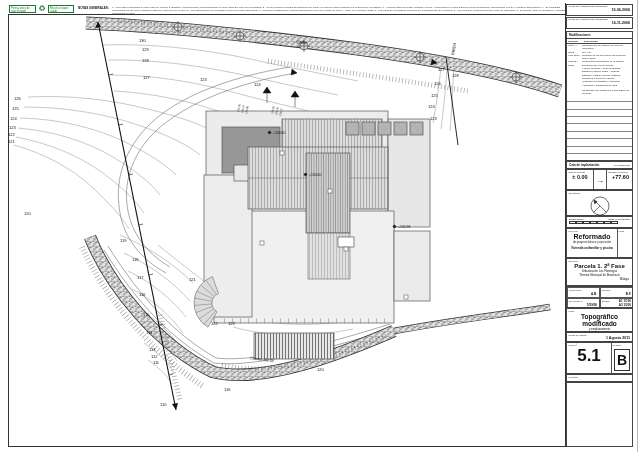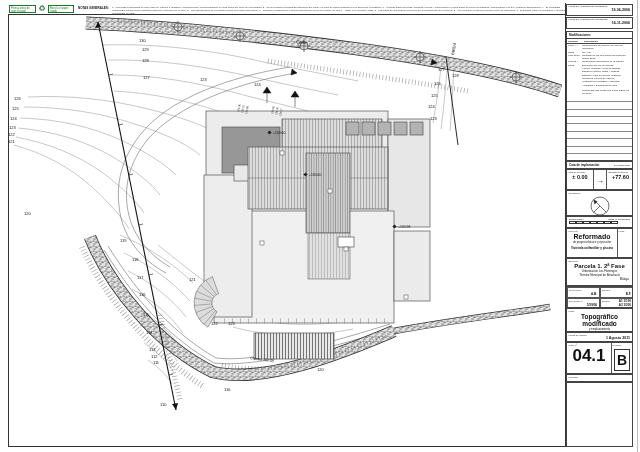--- a/index.html
+++ b/index.html
@@ -229,21 +229,21 @@
     </div>
 
     <div class="box" style="top:329px;height:10px;">
       <div class="rowlbl" style="top:2px;">Fecha de edición</div>
       <div class="rowval" style="top:2.5px;">1 Agosto 2011</div>
     </div>
 
     <div class="box" style="top:339px;height:32px;">
       <div style="position:absolute;left:0;top:0;width:44px;height:100%;border-right:0.5px solid #555;">
         <div class="cornlbl">Plano nº</div>
-        <div class="numbig">04.1</div>
+        <div class="numbig">5.1</div>
       </div>
       <div style="position:absolute;left:44px;top:0;width:23px;height:100%;">
         <div class="cornlbl">Revisión</div>
         <div style="position:absolute;left:3px;top:6px;width:16px;height:22px;border:0.8px solid #333;box-sizing:border-box;">
           <div class="revbig">B</div>
         </div>
       </div>
     </div>
 
     <div class="box" style="top:371px;height:8px;">

